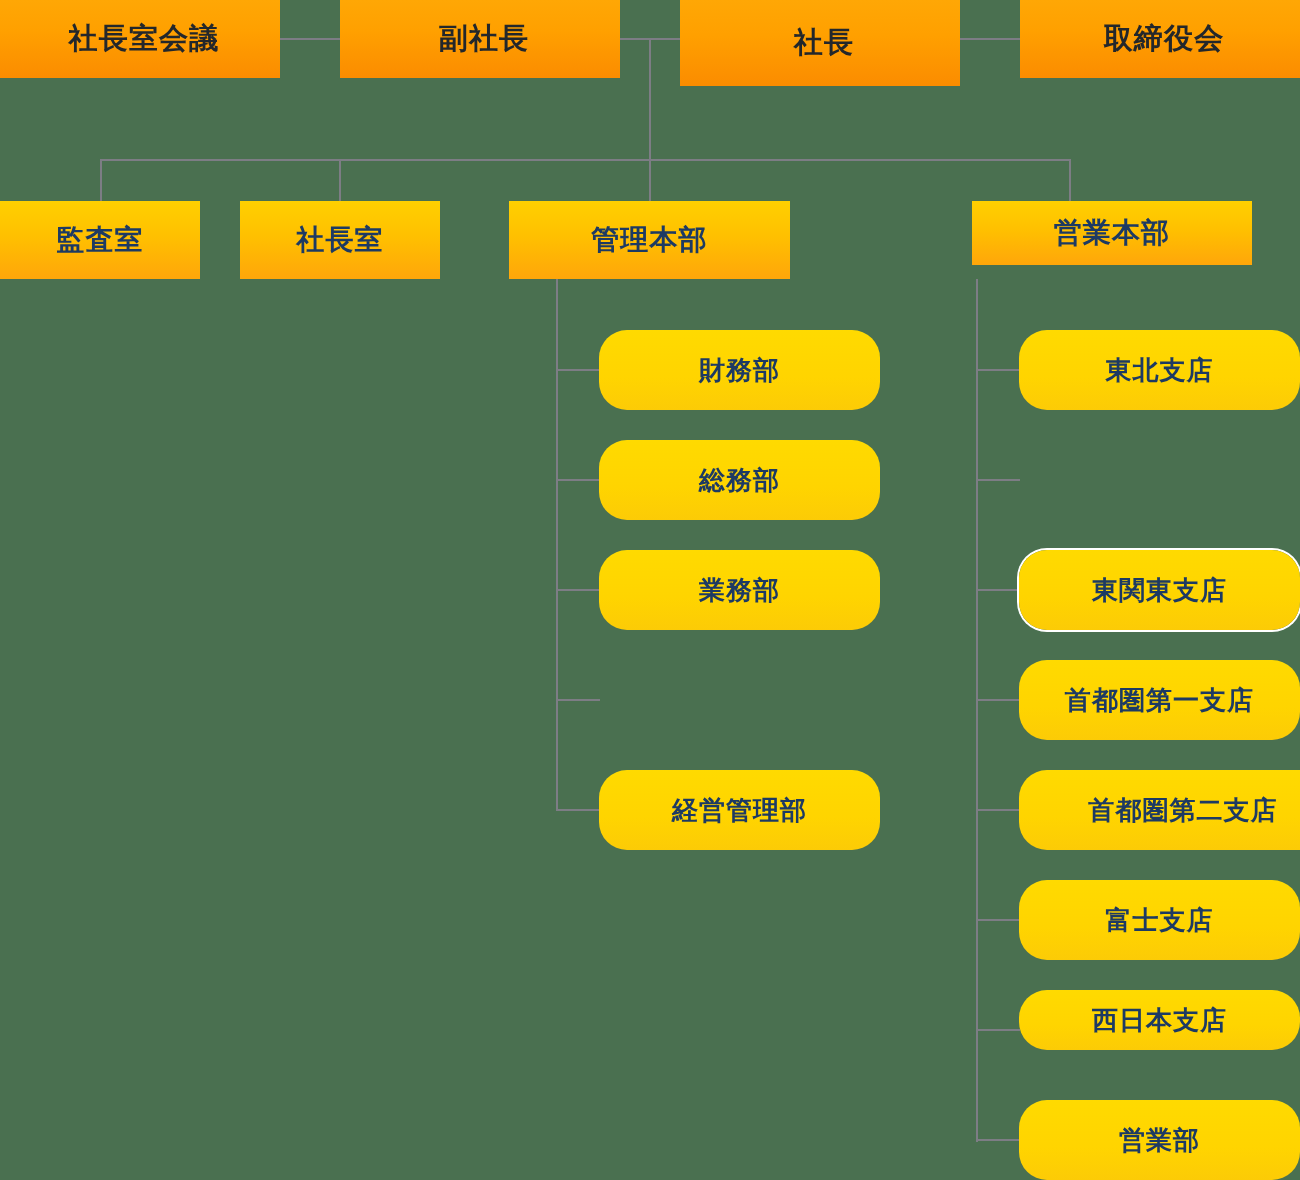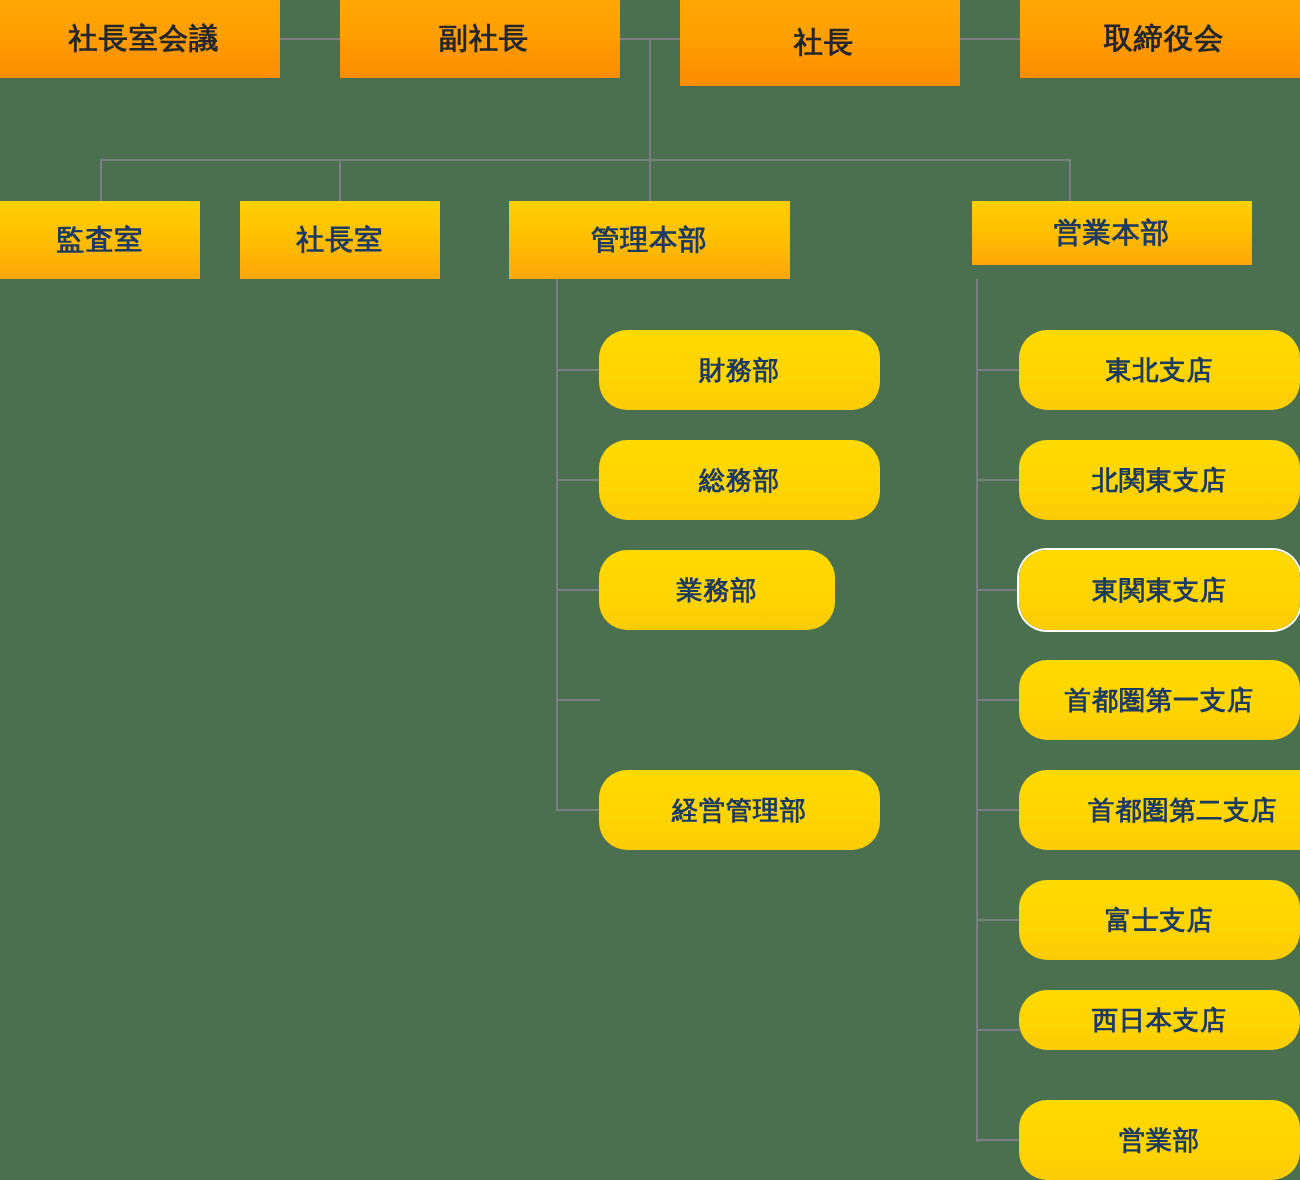--- a/index.html
+++ b/index.html
@@ -128,32 +128,29 @@
   <div class="node lvl2" style="left:972px; top:201px; width:280px; height:64px;">
     <span>営業本部</span>
   </div>
 
   <div class="node lvl3" style="left:599px; top:330px; width:281px; height:80px;">
     <span>財務部</span>
   </div>
   <div class="node lvl3" style="left:599px; top:440px; width:281px; height:80px;">
     <span>総務部</span>
   </div>
-  <div class="node lvl3" style="left:599px; top:550px; width:236px; height:80px;align-items:center;">
+  <div class="node lvl3" style="left:599px; top:550px; width:281px; height:80px;align-items:center;">
     <span>業務部</span>
   </div>
   <div class="node lvl3" style="left:599px; top:770px; width:281px; height:80px;">
     <span>経営管理部</span>
   </div>
 
   <div class="node lvl3" style="left:1019px; top:330px; width:281px; height:80px;">
     <span>東北支店</span>
-  </div>
-  <div class="node lvl3" style="left:1019px; top:440px; width:281px; height:80px;">
-    <span>北関東支店</span>
   </div>
   <div class="node lvl3 highlight" style="left:1019px; top:550px; width:281px; height:80px;">
     <span>東関東支店</span>
   </div>
   <div class="node lvl3" style="left:1019px; top:660px; width:281px; height:80px;">
     <span>首都圏第一支店</span>
   </div>
   <div class="node lvl3" style="left:1019px; top:770px; width:328px; height:80px;">
     <span>首都圏第二支店</span>
   </div>

